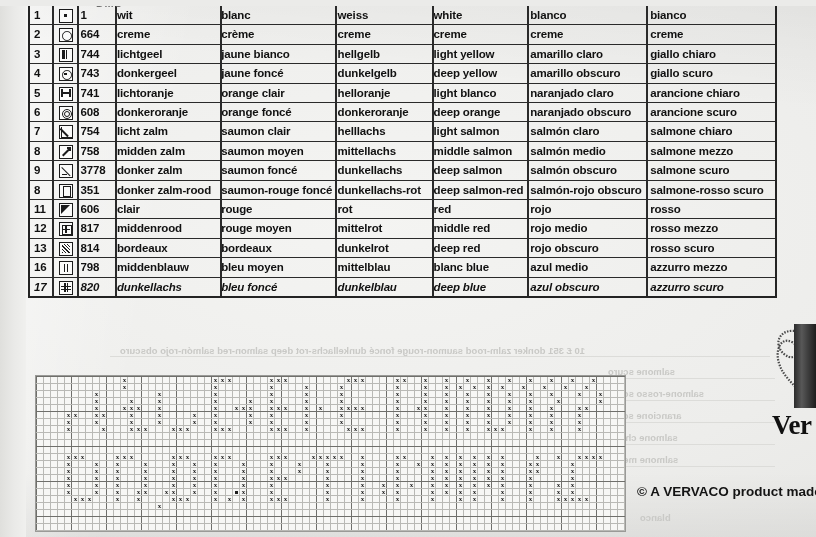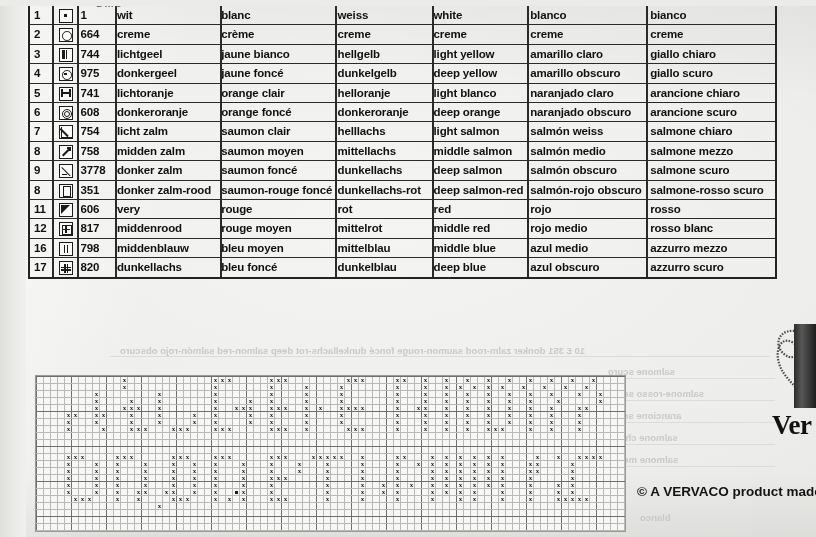--- a/index.html
+++ b/index.html
@@ -32,21 +32,21 @@
     border-collapse:collapse;
   }
   #keytable table{border-collapse:collapse;width:100%;}
   #keytable td{
     border-bottom:1.5px solid #2a2a2a;
     font-size:11.5px;font-weight:bold;
     padding:0 0 0 4px;height:18.4px;line-height:18.4px;
     white-space:nowrap;letter-spacing:-0.15px;
     vertical-align:middle;
   }
-  #keytable tr:last-child td{border-bottom:none;}
+  #keytable tr:last-child td{border-bottom:none;font-style:italic;}
   .c-no   {width:20px;  padding-left:3px;}
   .c-sym  {width:24px;  padding-left:0;text-align:center;}
   .c-dmc  {width:36px;  padding-left:2px;}
   .c-nl   {width:103px;}
   .c-fr   {width:113px;}
   .c-de   {width:96px;}
   .c-en   {width:94px;}
   .c-es   {width:118px;}
   .c-it   {width:130px;}
   .vline{
@@ -177,21 +177,21 @@
           <td class="c-nl">lichtgeel</td>
           <td class="c-fr">jaune bianco</td>
           <td class="c-de">hellgelb</td>
           <td class="c-en">light yellow</td>
           <td class="c-es">amarillo claro</td>
           <td class="c-it">giallo chiaro</td>
         </tr>
         <tr>
           <td class="c-no">4</td>
           <td class="c-sym"><span class="symbox"><i style="left:2px;top:2px;width:7.6px;height:7.6px;background:transparent;border:1.2px solid #1b1b1b;border-radius:50%"></i><i style="left:4.4px;top:4.4px;width:2.8px;height:2.8px"></i></span></td>
-          <td class="c-dmc">975</td>
+          <td class="c-dmc">743</td>
           <td class="c-nl">donkergeel</td>
           <td class="c-fr">jaune foncé</td>
           <td class="c-de">dunkelgelb</td>
           <td class="c-en">deep yellow</td>
           <td class="c-es">amarillo obscuro</td>
           <td class="c-it">giallo scuro</td>
         </tr>
         <tr>
           <td class="c-no">5</td>
           <td class="c-sym"><span class="symbox"><i style="left:1.4px;top:4.5px;width:8.8px;height:2.2px"></i><i style="left:1.4px;top:1.4px;width:1.6px;height:8.4px"></i><i style="left:9px;top:1.4px;width:1.6px;height:8.4px"></i></span></td>
@@ -215,21 +215,21 @@
           <td class="c-it">arancione scuro</td>
         </tr>
         <tr>
           <td class="c-no">7</td>
           <td class="c-sym"><span class="symbox"><i style="left:1px;top:1px;width:10px;height:10px;background:transparent;border-bottom:1.6px solid #1b1b1b;border-left:1.6px solid #1b1b1b;transform:rotate(0deg)"></i><i style="left:1.4px;top:1.4px;width:11px;height:1.6px;background:#1b1b1b;transform:rotate(45deg);transform-origin:0 0"></i></span></td>
           <td class="c-dmc">754</td>
           <td class="c-nl">licht zalm</td>
           <td class="c-fr">saumon clair</td>
           <td class="c-de">helllachs</td>
           <td class="c-en">light salmon</td>
-          <td class="c-es">salmón weiss</td>
+          <td class="c-es">salmón claro</td>
           <td class="c-it">salmone chiaro</td>
         </tr>
         <tr>
           <td class="c-no">8</td>
           <td class="c-sym"><span class="symbox"><i style="left:1.5px;top:9.6px;width:11px;height:1.6px;background:#1b1b1b;transform:rotate(-45deg);transform-origin:0 0"></i><i style="left:6.5px;top:1.4px;width:4px;height:1.5px"></i><i style="left:9px;top:1.4px;width:1.5px;height:4px"></i></span></td>
           <td class="c-dmc">758</td>
           <td class="c-nl">midden zalm</td>
           <td class="c-fr">saumon moyen</td>
           <td class="c-de">mittellachs</td>
           <td class="c-en">middle salmon</td>
@@ -255,46 +255,57 @@
           <td class="c-fr">saumon-rouge foncé</td>
           <td class="c-de">dunkellachs-rot</td>
           <td class="c-en">deep salmon-red</td>
           <td class="c-es">salmón-rojo obscuro</td>
           <td class="c-it">salmone-rosso scuro</td>
         </tr>
         <tr>
           <td class="c-no">11</td>
           <td class="c-sym"><span class="symbox"><i style="left:1.4px;top:1.4px;width:0;height:0;background:transparent;border-left:9px solid #1b1b1b;border-bottom:9px solid transparent"></i></span></td>
           <td class="c-dmc">606</td>
-          <td class="c-nl">very</td>
+          <td class="c-nl">clair</td>
           <td class="c-fr">rouge</td>
           <td class="c-de">rot</td>
           <td class="c-en">red</td>
           <td class="c-es">rojo</td>
           <td class="c-it">rosso</td>
         </tr>
         <tr>
           <td class="c-no">12</td>
           <td class="c-sym"><span class="symbox"><i style="left:2px;top:2px;width:7.6px;height:7.6px;background:transparent;border:1.2px solid #1b1b1b"></i><i style="left:5.3px;top:2px;width:1.2px;height:7.6px"></i><i style="left:2px;top:5.3px;width:7.6px;height:1.2px"></i></span></td>
           <td class="c-dmc">817</td>
           <td class="c-nl">middenrood</td>
           <td class="c-fr">rouge moyen</td>
           <td class="c-de">mittelrot</td>
           <td class="c-en">middle red</td>
           <td class="c-es">rojo medio</td>
-          <td class="c-it">rosso blanc</td>
+          <td class="c-it">rosso mezzo</td>
+        </tr>
+        <tr>
+          <td class="c-no">13</td>
+          <td class="c-sym"><span class="symbox"><i style="left:1.6px;top:1.6px;width:8.8px;height:8.8px;background:repeating-linear-gradient(45deg,#1b1b1b 0 1px,transparent 1px 2.4px)"></i></span></td>
+          <td class="c-dmc">814</td>
+          <td class="c-nl">bordeaux</td>
+          <td class="c-fr">bordeaux</td>
+          <td class="c-de">dunkelrot</td>
+          <td class="c-en">deep red</td>
+          <td class="c-es">rojo obscuro</td>
+          <td class="c-it">rosso scuro</td>
         </tr>
         <tr>
           <td class="c-no">16</td>
           <td class="c-sym"><span class="symbox"><i style="left:3.6px;top:1.8px;width:1.5px;height:8.4px"></i><i style="left:6.9px;top:1.8px;width:1.5px;height:8.4px"></i></span></td>
           <td class="c-dmc">798</td>
           <td class="c-nl">middenblauw</td>
           <td class="c-fr">bleu moyen</td>
           <td class="c-de">mittelblau</td>
-          <td class="c-en">middle blue</td>
+          <td class="c-en">blanc blue</td>
           <td class="c-es">azul medio</td>
           <td class="c-it">azzurro mezzo</td>
         </tr>
         <tr>
           <td class="c-no">17</td>
           <td class="c-sym"><span class="symbox"><i style="left:4.3px;top:1.4px;width:1.3px;height:9.2px"></i><i style="left:7.1px;top:1.4px;width:1.3px;height:9.2px"></i><i style="left:1.4px;top:4.3px;width:9.2px;height:1.3px"></i><i style="left:1.4px;top:7.1px;width:9.2px;height:1.3px"></i></span></td>
           <td class="c-dmc">820</td>
           <td class="c-nl">dunkellachs</td>
           <td class="c-fr">bleu foncé</td>
           <td class="c-de">dunkelblau</td>

